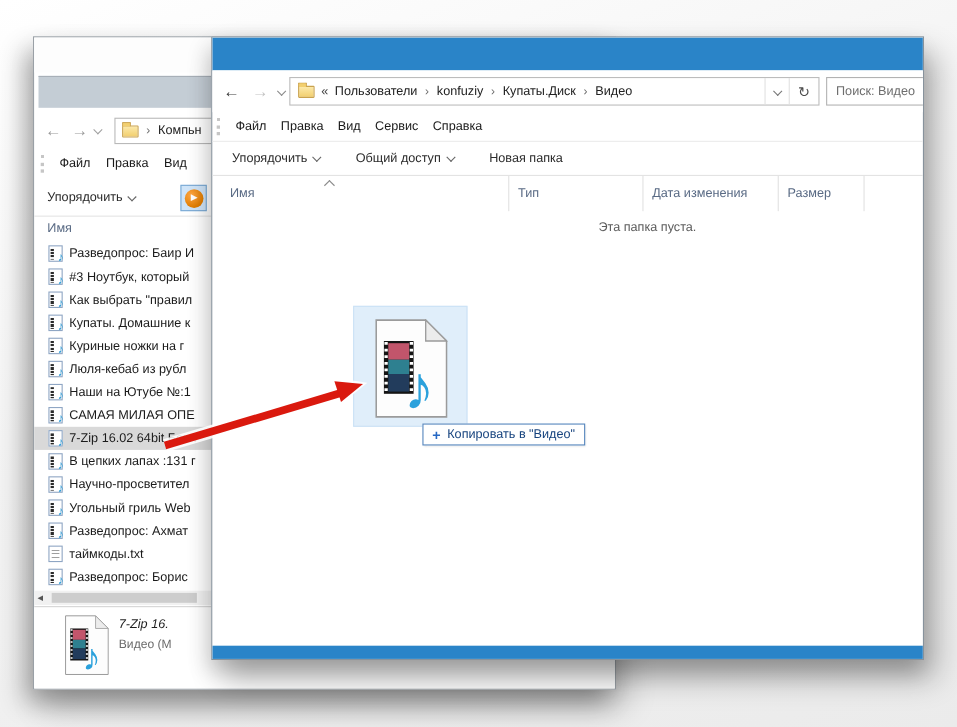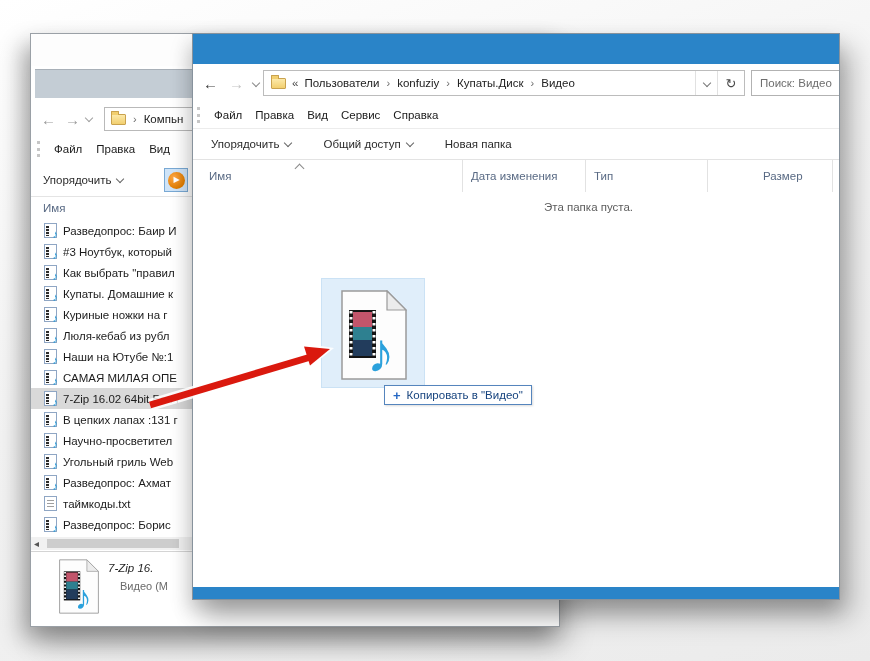--- a/index.html
+++ b/index.html
@@ -39,21 +39,21 @@
 .ic{position:relative;width:13px;height:15px;background:#fff;border:1px solid #8fa6c4;flex:0 0 auto;}
 .ic .strip{position:absolute;left:1px;top:2px;width:3px;height:10px;background:repeating-linear-gradient(180deg,#2b2b2b 0 2px,#f0f0f0 2px 3px);}
 .ic .note{position:absolute;right:-2px;bottom:-3px;font-size:11px;line-height:1;color:#2a9ad5;font-weight:normal;}
 .ic .lines{position:absolute;left:2px;right:2px;top:3px;height:9px;background:repeating-linear-gradient(180deg,#9f9f9f 0 1px,transparent 1px 3px);}
 .bw-hscroll{position:absolute;left:0;top:503px;width:100%;height:13px;background:#f1f1f1;display:flex;align-items:center;}
 .scroll-arrow{color:#555;font-size:10px;margin-left:3px;line-height:1;}
 .scroll-thumb{position:absolute;left:16px;top:2px;width:132px;height:9px;background:#cdcdcd;}
 .bw-details{position:absolute;left:0;top:517px;right:0;bottom:0;border-top:1px solid #d4d4d4;background:#fff;}
 .bw-details .dicon{position:absolute;left:28px;top:7px;}
 .bw-dtitle{position:absolute;left:77px;top:10px;font-size:11.5px;color:#1f1f1f;font-style:italic;}
-.bw-dsub{position:absolute;left:89px;top:28px;font-size:11px;color:#6b6b6b;}
+.bw-dsub{position:absolute;left:77px;top:28px;font-size:11px;color:#6b6b6b;}
 
 .front-win{left:192px;top:33px;width:648px;height:567px;border:1px solid #87929c;z-index:2;
   box-shadow:10px 16px 26px rgba(0,0,0,.30),-4px 10px 18px rgba(0,0,0,.15);}
 .fw-titlebar{position:absolute;left:0;top:0;right:0;height:30px;background:#2a84c8;}
 .fw-addr{position:absolute;left:0;top:30px;right:0;height:38px;background:#fff;display:flex;align-items:center;}
 .fw-addr .back{color:#3a3a3a;margin-left:10px;}
 .fw-addr .fwd{color:#c4c4c4;margin-left:11px;}
 .fw-addr .chev{border-color:#8a8a8a;margin:0 0 0 9px;}
 .addr-wrap{position:absolute;left:70px;top:6px;width:482px;height:26px;border:1px solid #bcbcbc;background:#fff;display:flex;align-items:stretch;}
 .addr-main{flex:1;display:flex;align-items:center;gap:6px;padding:0 7px;font-size:11.5px;color:#222;overflow:hidden;white-space:nowrap;}
@@ -66,21 +66,21 @@
 .search-box::placeholder{color:#6e6e6e;opacity:1;}
 .fw-menu{top:68px;height:26px;gap:13px;}
 .fw-menu .handle{margin-left:4px;margin-right:1px;}
 .fw-toolbar{position:absolute;left:0;top:94px;right:0;height:32px;border-top:1px solid #ececec;border-bottom:1px solid #e3e3e3;display:flex;align-items:center;gap:12px;padding-left:8px;font-size:11.5px;color:#2b2b2b;}
 .tb-btn{display:flex;align-items:center;padding:3px 10px;cursor:default;}
 .fw-colheads{position:absolute;left:0;top:126px;right:0;height:32px;display:flex;font-size:11.5px;color:#596a84;}
 .colcell{display:flex;align-items:center;border-right:1px solid #e2e2e2;padding-left:8px;}
 .colcell.c1{width:270px;padding-left:16px;}
 .colcell.c2{width:123px;}
 .colcell.c3{width:122px;}
-.colcell.c4{width:78px;margin-left:47px;}
+.colcell.c4{width:78px;}
 .chev-up{position:absolute;left:103px;top:5px;width:7px;height:7px;border-left:1.4px solid #8a8a8a;border-top:1.4px solid #8a8a8a;transform:rotate(45deg);}
 .empty-text{position:absolute;left:351px;top:167px;font-size:11.5px;color:#5c5c5c;}
 .ghost{position:absolute;left:128px;top:244px;width:104px;height:110px;background:#e0eefa;border:1px solid #cbe2f5;}
 .ghost svg{position:absolute;left:19px;top:11px;}
 .drag-tip{position:absolute;left:191px;top:351px;height:20px;display:inline-flex;align-items:center;gap:6px;background:#fff;border:1px solid #5585bd;padding:0 8px;font-size:11.5px;color:#16437e;white-space:nowrap;box-shadow:1px 1px 2px rgba(0,0,0,.15);}
 .tip-plus{color:#2668c4;font-weight:bold;font-size:13px;line-height:1;}
 .fw-details{position:absolute;left:0;top:484px;right:0;height:71px;border-top:1px solid #d6d6d6;background:#fff;}
 .count-text{position:absolute;left:103px;top:11px;font-size:11.5px;color:#4e5a6b;}
 .folder-big{position:absolute;left:21px;top:3px;width:56px;height:67px;}
 .fb-back{position:absolute;left:1px;top:2px;width:24px;height:60px;background:linear-gradient(100deg,#e4ba4f,#eec962);transform:skewY(-6deg);border-radius:1px;}
@@ -303,22 +303,22 @@
 
     <div class="fw-toolbar">
         <div class="tb-btn">Упорядочить<i class="chev"></i></div>
         <div class="tb-btn">Общий доступ<i class="chev"></i></div>
         <div class="tb-btn">Новая папка</div>
       </div>
 
     <div class="fw-colheads">
       <span class="chev-up"></span>
       <div class="colcell c1">Имя</div>
+      <div class="colcell c3">Тип</div>
       <div class="colcell c2">Дата изменения</div>
-      <div class="colcell c3">Тип</div>
       <div class="colcell c4">Размер</div>
     </div>
 
     <div class="empty-text">Эта папка пуста.</div>
 
     <div class="ghost">
       <svg width="66" height="90" viewBox="0 0 66 90">
         <path d="M1 1 h45 l19 19 v69 H1 Z" fill="#fdfdfd" stroke="#9b9b9b" stroke-width="1.5"></path>
         <path d="M46 1 l19 19 H46 Z" fill="#ececec" stroke="#9b9b9b" stroke-width="1.2"></path>
         <rect x="8" y="20" width="27" height="48" fill="#141414"></rect>

